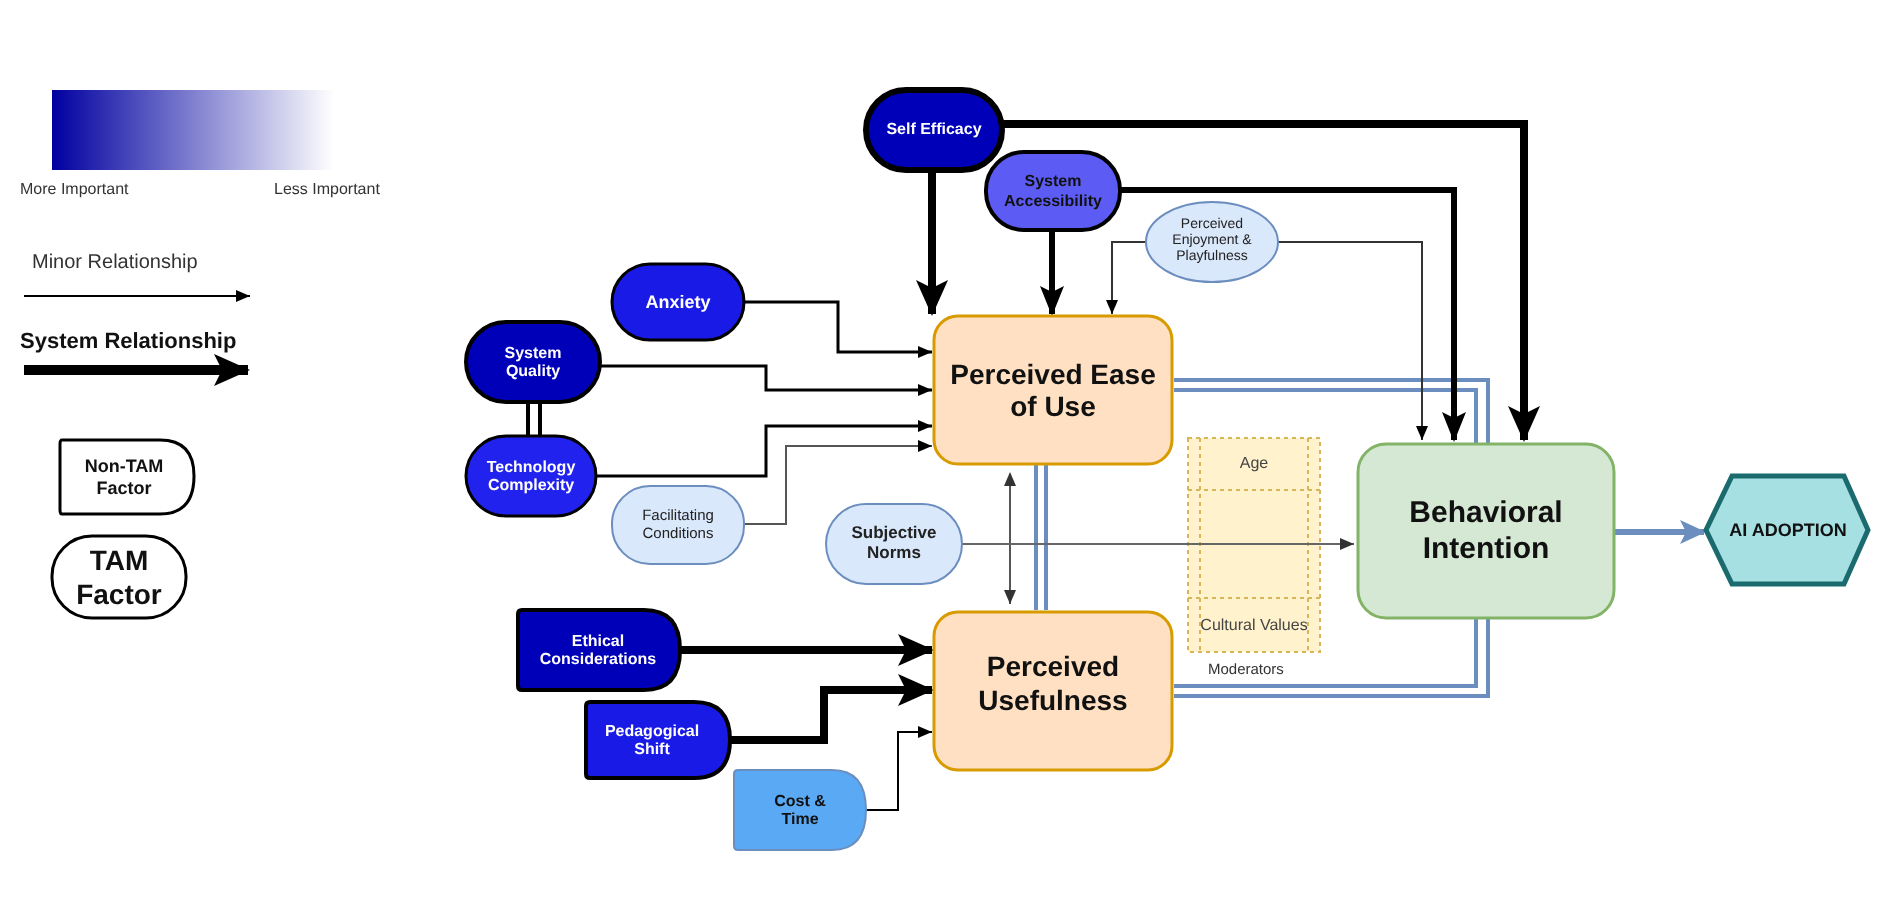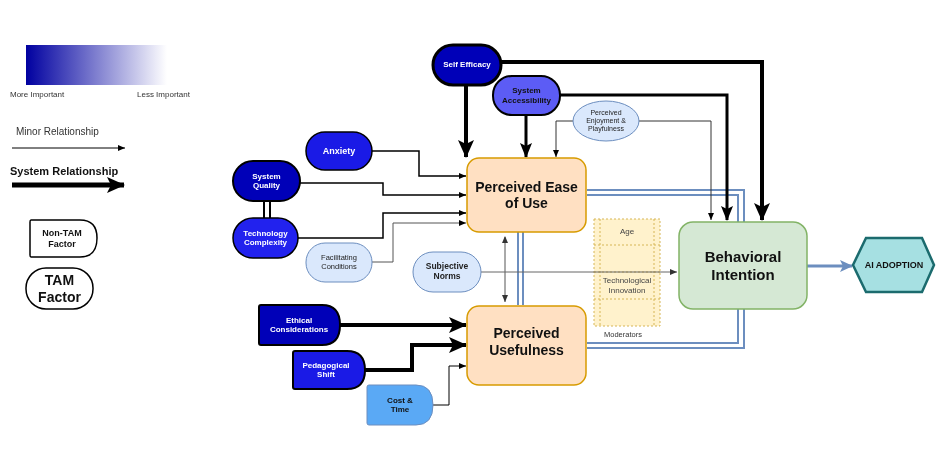--- a/index.html
+++ b/index.html
@@ -126,15 +126,15 @@
 <div class="lbl" style="left:260px;top:307px;width:78px;height:36px;font-size:8px;color:#fff;">Ethical Considerations</div>
 <div class="lbl" style="left:295px;top:353px;width:62px;height:34px;font-size:8px;color:#fff;">Pedagogical Shift</div>
 <div class="lbl" style="left:380px;top:387px;width:40px;height:36px;font-size:8px;color:#111;">Cost &amp; Time</div>
 <div class="lbl" style="left:472px;top:163px;width:109px;height:64px;font-size:14px;color:#111;">Perceived Ease of Use</div>
 <div class="lbl" style="left:472px;top:307px;width:109px;height:69px;font-size:14px;color:#111;">Perceived Usefulness</div>
 <div class="lbl" style="left:684px;top:227px;width:118px;height:77px;font-size:15px;color:#111;">Behavioral Intention</div>
 <div class="lbl" style="left:862px;top:242px;width:64px;height:46px;font-size:9px;color:#111;">AI ADOPTION</div>
 
 <div style="position:absolute;left:594px;top:219px;width:66px;height:107px;">
   <div class="mod-cell" style="top:0;height:26px;">Age</div>
-  <div class="mod-cell" style="top:53px;height:27px;">Technological Innovation</div>
+  <div class="mod-cell" style="top:80px;height:27px;">Cultural Values</div>
 </div>
 <div class="legend-text" style="left:604px;top:330px;font-size:7.5px;color:#333;">Moderators</div>
 
 </body></html>

